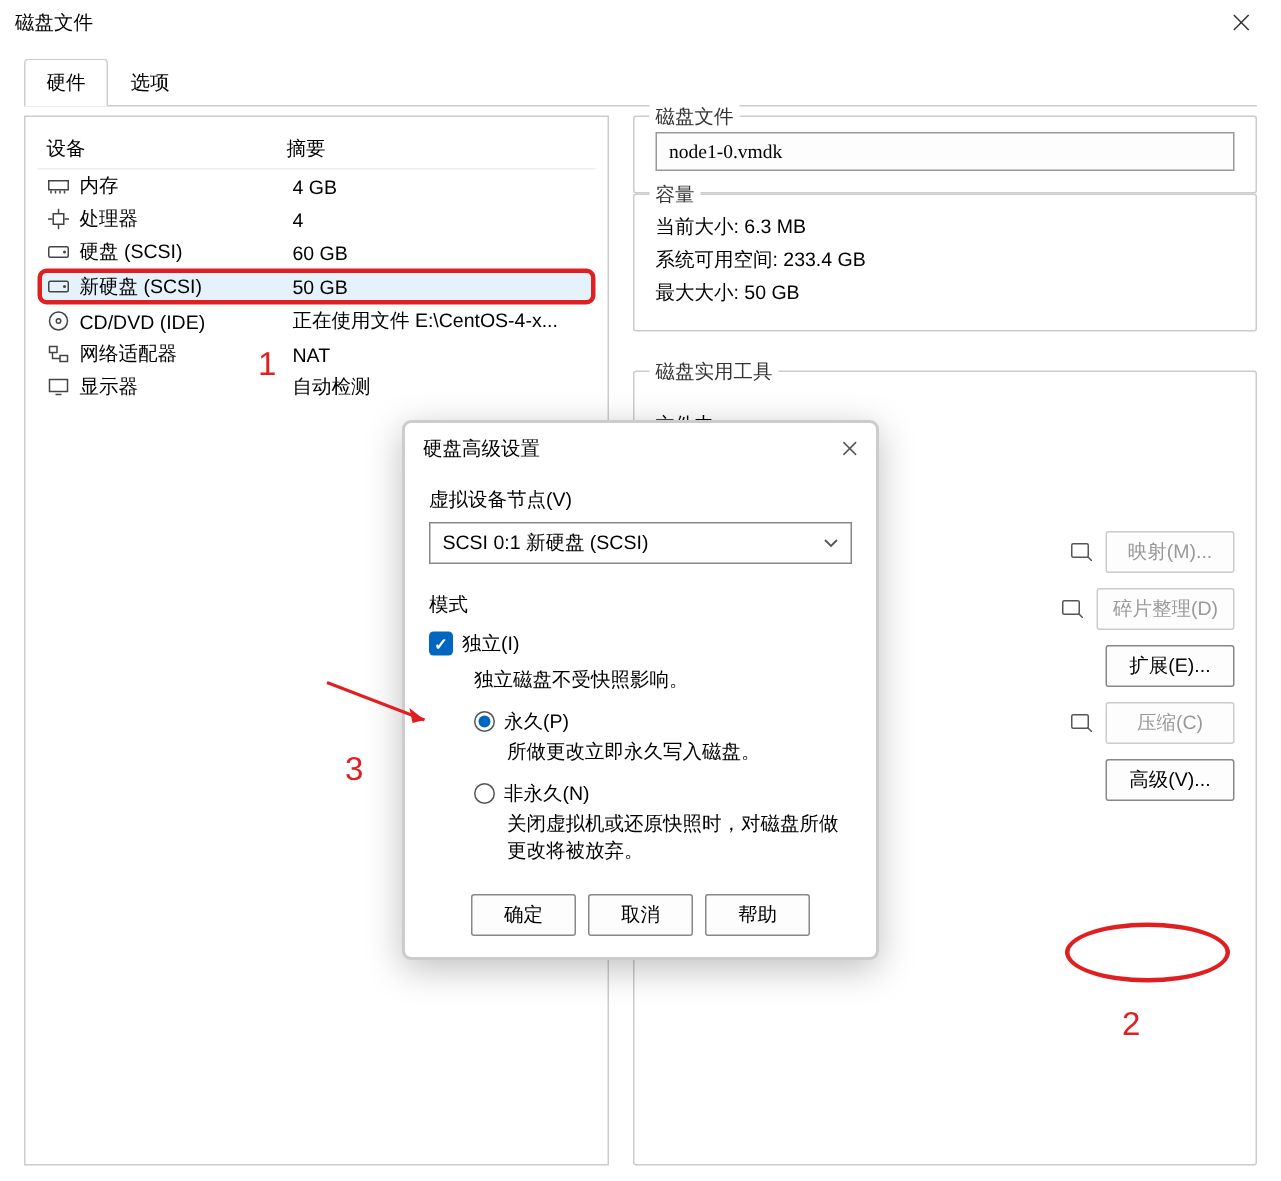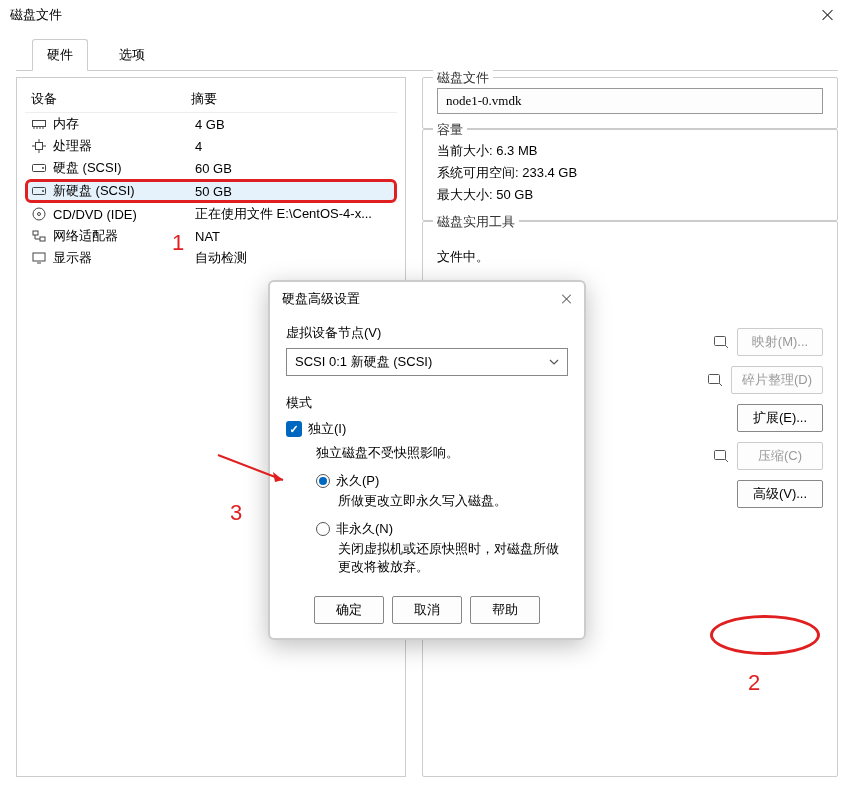--- a/index.html
+++ b/index.html
@@ -8,21 +8,21 @@
 .titlebar { height: 32px; display: flex; align-items: center; padding: 0 10px; }
 .titlebar-title { flex: 1; color: #000; }
 .close-icon { width: 12px; height: 12px; position: relative; cursor: pointer; margin-right: 10px; }
 .close-icon::before, .close-icon::after { content:""; position:absolute; left:5px; top:-1px; width:1px; height:14px; background:#333; }
 .close-icon::before { transform: rotate(45deg); }
 .close-icon::after { transform: rotate(-45deg); }
 
 .content { flex:1; padding: 10px 16px; position: relative; }
 
 .tabs { display: flex; border-bottom: 1px solid #ccc; margin-bottom: 6px; }
-.tab { padding: 6px 14px; border: 1px solid transparent; border-bottom: none; cursor: pointer; margin-left: 16px; }
+.tab { padding: 6px 14px; border: 1px solid transparent; border-bottom: none; cursor: pointer; }
 .tab.active { border: 1px solid #ccc; border-bottom: 1px solid #fff; margin-bottom: -1px; background: #fff; border-radius: 3px 3px 0 0; }
 
 .columns { display: flex; gap: 16px; height: 700px; }
 
 
 .left-panel { width: 390px; border: 1px solid #ccc; padding: 8px; }
 .dev-header { display: flex; padding: 4px 6px; border-bottom: 1px solid #eee; }
 .dev-header-col1 { width: 160px; font-weight: normal; }
 .dev-header-col2 { flex:1; }
 .dev-row { display:flex; align-items:center; padding: 2px 6px; cursor: pointer; }
@@ -183,21 +183,21 @@
           <div class="disk-file-field">node1-0.vmdk</div>
         </div>
 
         <div class="groupbox">
           <span class="groupbox-title">容量</span>
           <div class="kv-line">当前大小: 6.3 MB</div>
           <div class="kv-line">系统可用空间: 233.4 GB</div>
           <div class="kv-line">最大大小: 50 GB</div>
         </div>
 
-        <div class="groupbox" style="flex:1;">
+        <div class="groupbox" style="flex:1;margin-top:26px;">
           <span class="groupbox-title">磁盘实用工具</span>
           <div style="height:14px"></div>
           <div class="kv-line">文件中。</div>
           <div style="height:50px"></div>
           <div class="utility-row">
             <span class="utility-hint">磁盘空间。</span>
             <span class="hint-icon">
                 <svg width="14" height="12" viewBox="0 0 14 12">
                   <rect x="0.5" y="0.5" width="11" height="9" rx="1" fill="none" stroke="#555"></rect>
                   <path d="M11 9 L14 12" stroke="#555"></path>

